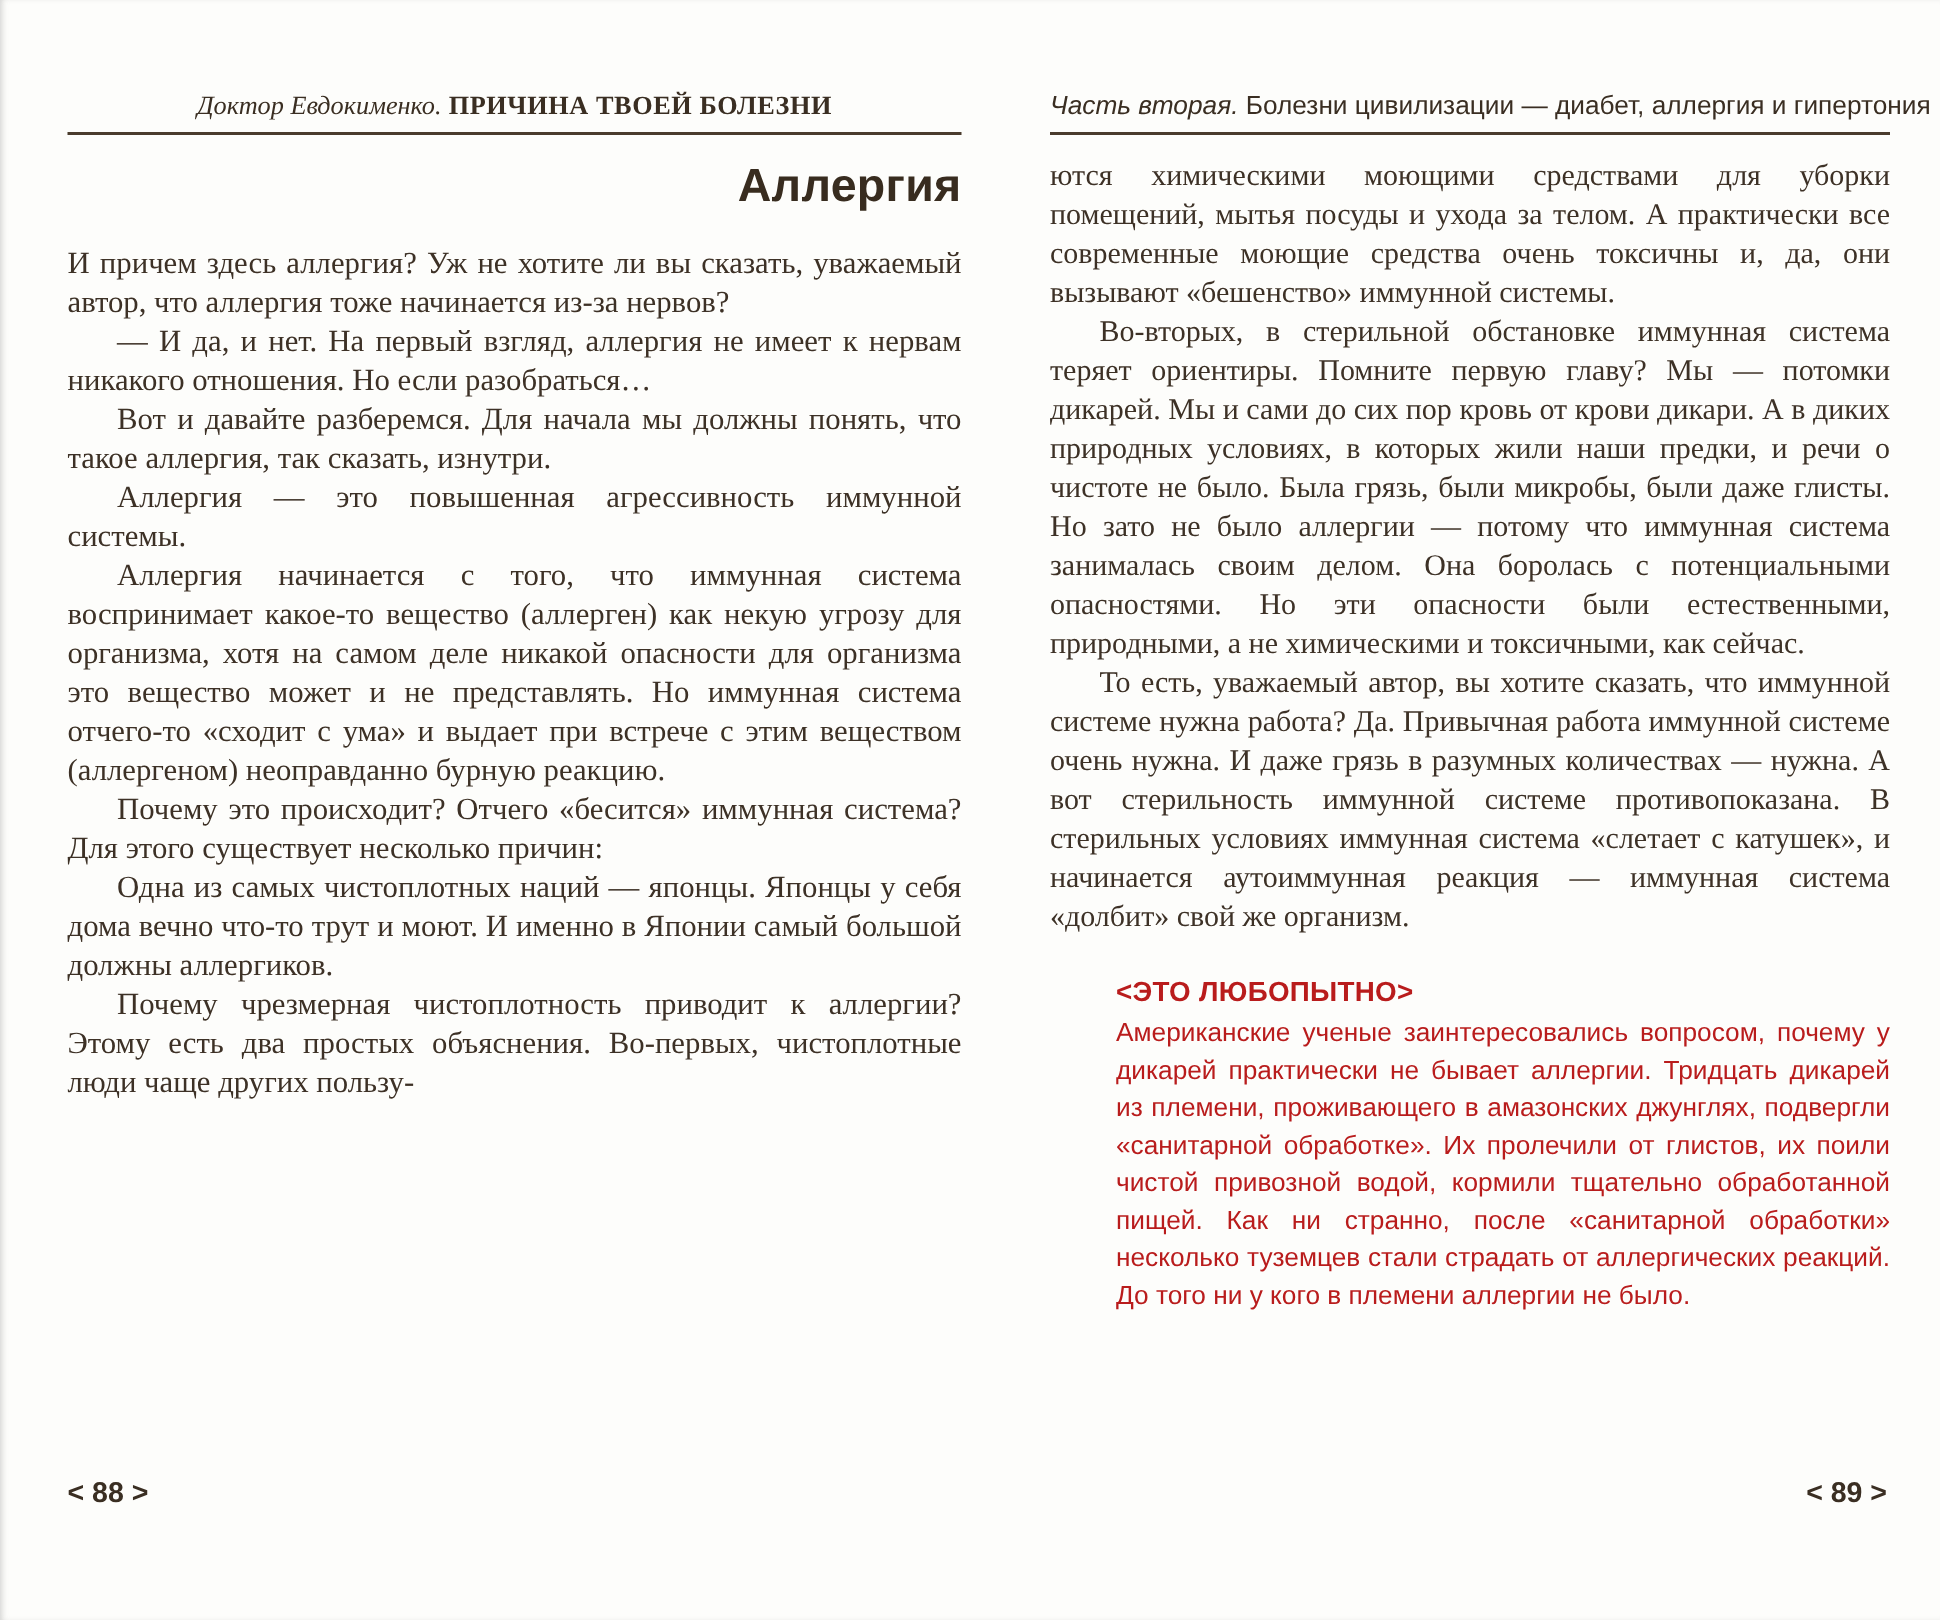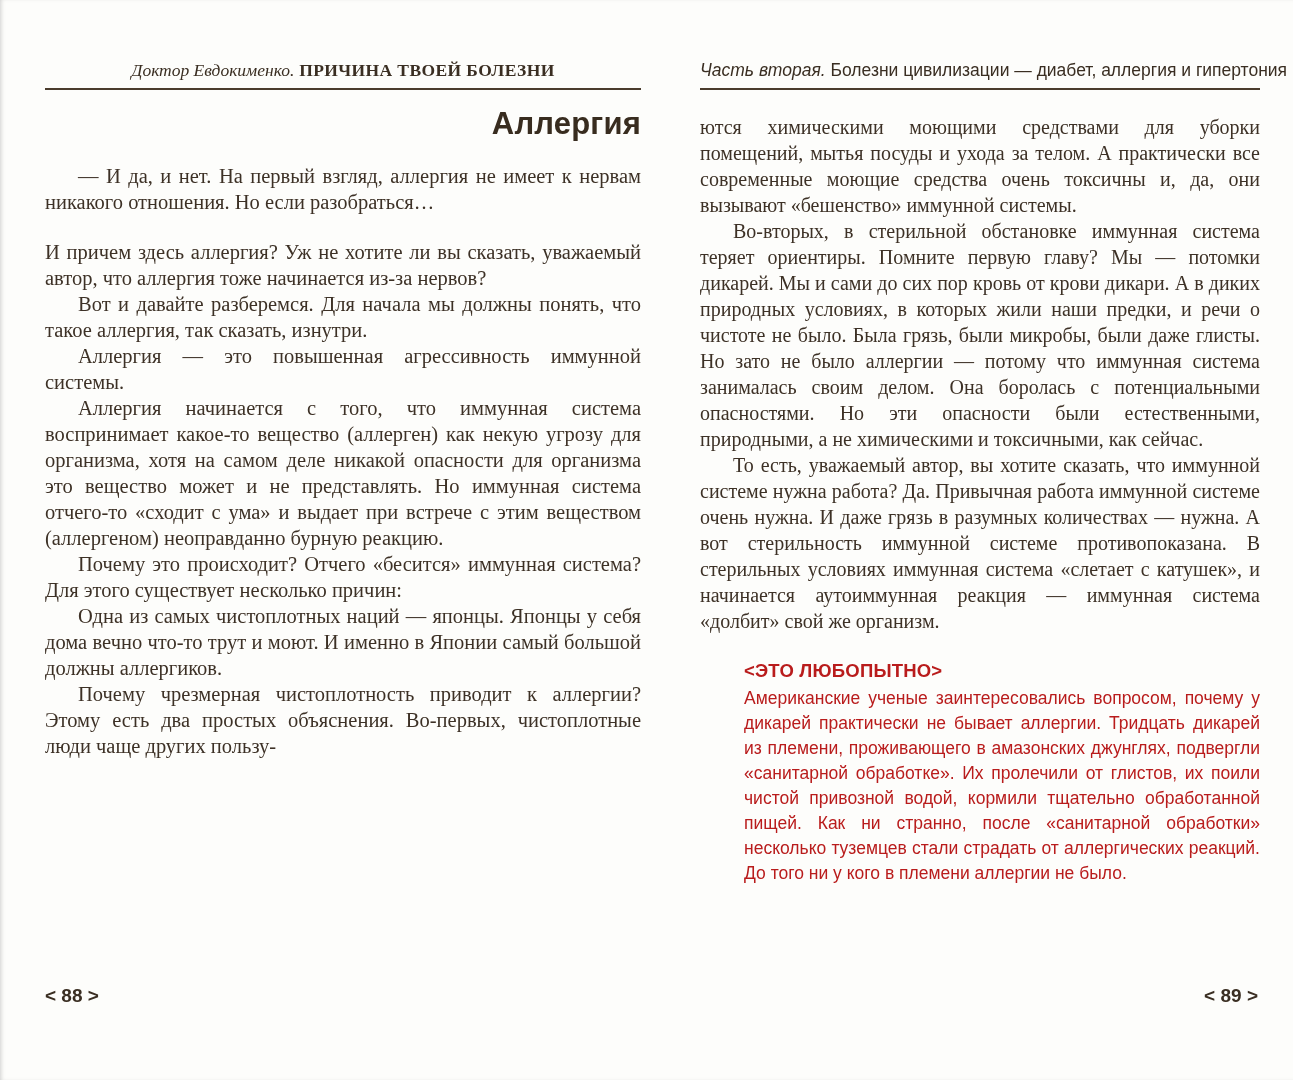--- a/index.html
+++ b/index.html
@@ -59,21 +59,21 @@
   .body-text {
     margin-top: 21px;
     font-size: 20.5px;
     line-height: 26px;
     text-align: justify;
     color: #3d3126;
   }
   .page-right .body-text { margin-top: 14px; font-size: 20px; }
 
   .para { margin: 0; text-indent: 33px; }
-  .para.flush { text-indent: 0; margin-top: 24px; }
+  .para.flush { text-indent: 0; }
   .para.bold  { font-weight: bold; color: #362a1e; }
 
   .note {
     margin-top: 26px;
     padding-left: 44px;
     font-family: "Liberation Sans", sans-serif;
     color: #b91c1c;
   }
   .note-title {
     font-weight: bold;
@@ -104,22 +104,22 @@
 <div class="page page-left">
   <div class="running-head">
     <span class="rh-italic-serif">Доктор Евдокименко.</span><span class="rh-bold-serif"> ПРИЧИНА ТВОЕЙ БОЛЕЗНИ</span>
   </div>
 
   <h1 class="chapter-title">Аллергия</h1>
 
 
   <div class="body-text">
 
-  <p class="para">— И да, и нет. На первый взгляд, аллергия не имеет к нервам никакого отношения. Но если разобраться…</p>
-      <p class="para flush">И причем здесь аллергия? Уж не хотите ли вы сказать, уважаемый автор, что аллергия тоже начинается из-за нервов?</p>
+  <p class="para flush">И причем здесь аллергия? Уж не хотите ли вы сказать, уважаемый автор, что аллергия тоже начинается из-за нервов?</p>
+      <p class="para">— И да, и нет. На первый взгляд, аллергия не имеет к нервам никакого отношения. Но если разобраться…</p>
       <p class="para">Вот и давайте разберемся. Для начала мы должны понять, что такое аллергия, так сказать, изнутри.</p>
       <p class="para">Аллергия — это повышенная агрессивность иммунной системы.</p>
       <p class="para">Аллергия начинается с того, что иммунная система воспринимает какое-то вещество (аллерген) как некую угрозу для организма, хотя на самом деле никакой опасности для организма это вещество может и не представлять. Но иммунная система отчего-то «сходит с ума» и выдает при встрече с этим веществом (аллергеном) неоправданно бурную реакцию.</p>
       <p class="para">Почему это происходит? Отчего «бесится» иммунная система? Для этого существует несколько причин:</p>
       <p class="para">Одна из самых чистоплотных наций — японцы. Японцы у себя дома вечно что-то трут и моют. И именно в Японии самый большой должны аллергиков.</p>
       <p class="para">Почему чрезмерная чистоплотность приводит к аллергии? Этому есть два простых объяснения. Во-первых, чистоплотные люди чаще других пользу-</p>
     </div>
 </div>
 
 <div class="page page-right">

